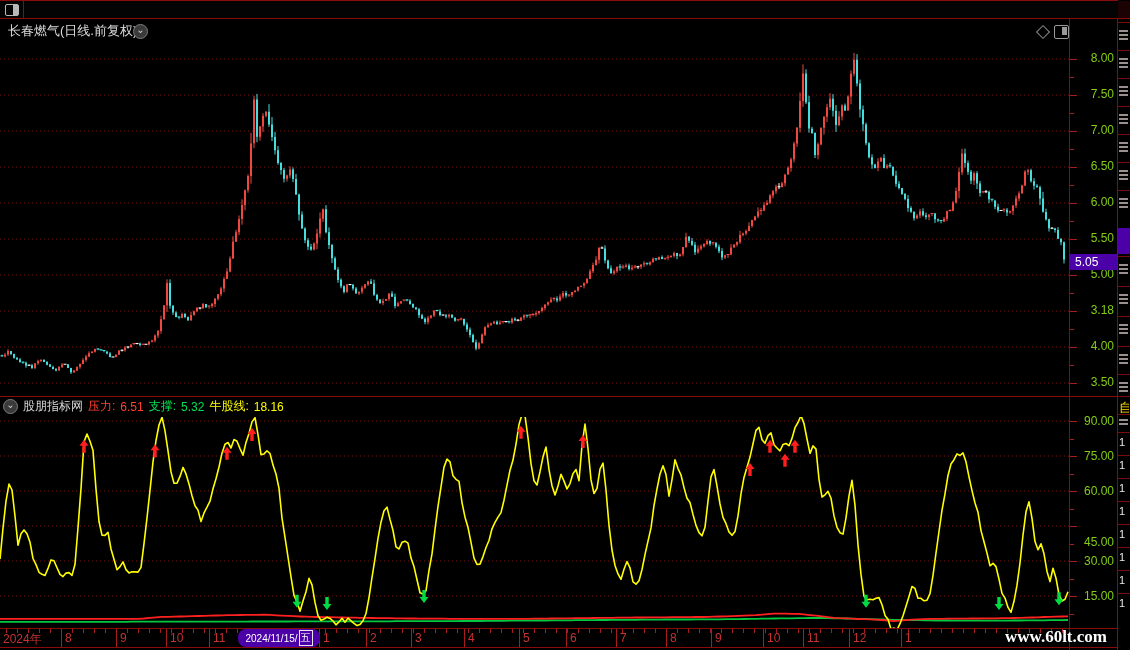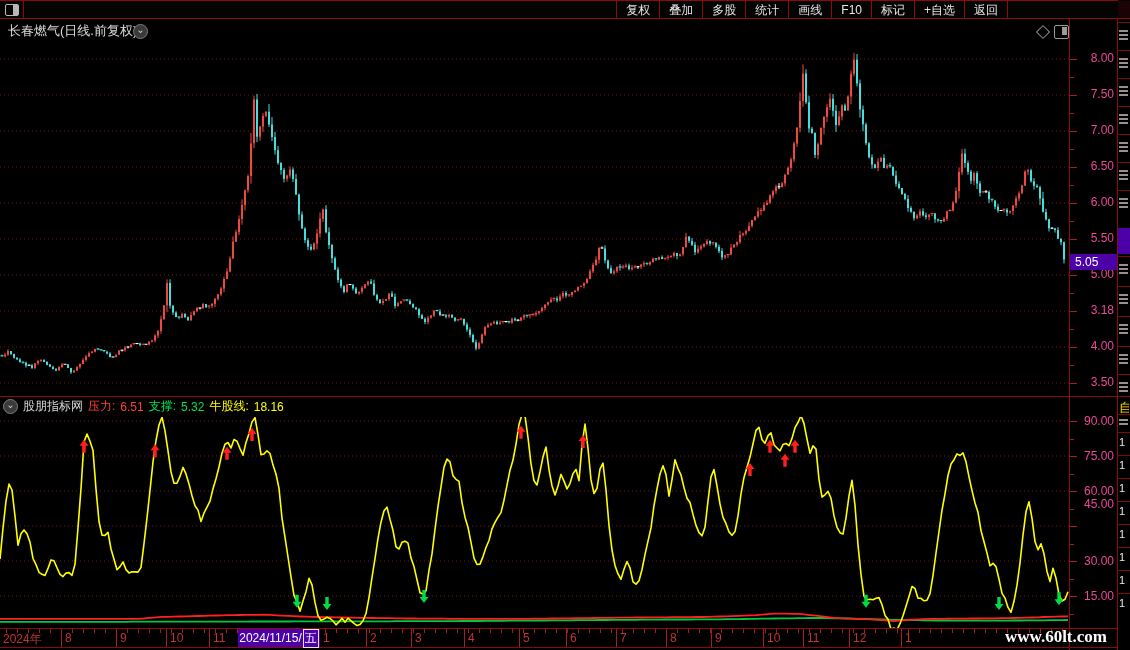--- a/index.html
+++ b/index.html
@@ -24,35 +24,35 @@
   #titleChev{left:133px;top:24px;}
   .diamond{position:absolute;left:1038px;top:27px;width:8px;height:8px;border:1px solid #8a8a8a;transform:rotate(45deg);}
   .half-square{position:absolute;left:1054px;top:25px;width:13px;height:12px;border:1px solid #9a9a9a;border-radius:2px;}
   .half-square::after{content:"";position:absolute;right:1px;top:1px;width:5px;height:8px;background:#9a9a9a;}
   
   #mainChart{position:absolute;left:0;top:40px;}
   #indChart{position:absolute;left:0;top:417px;}
   .vline{position:absolute;top:19px;width:1px;height:631px;background:#8a0b0b;}
   .hsep{position:absolute;left:0;width:1118px;height:1px;background:#8a0b0b;}
   
-  .axlabel{position:absolute;left:1074px;width:40px;text-align:right;font-size:12px;color:#ec4899;}
+  .axlabel{position:absolute;left:1074px;width:40px;text-align:right;font-size:12px;color:#84cc16;}
   .tick{position:absolute;background:#a51d1d;height:1px;}
   .tag505{position:absolute;left:1070px;top:254px;width:47px;height:16px;background:#4b00a8;color:#fff;
           font-size:12px;line-height:16px;padding-left:5px;box-sizing:border-box;}
   
   .ind-header{position:absolute;left:3px;top:399px;height:15px;display:flex;align-items:center;gap:5px;font-size:12px;white-space:nowrap;}
   .ih-name{color:#d8d8d8;}
   .ih-red{color:#ff4030;}
   .ih-green{color:#00e050;}
   .ih-yellow{color:#ffff00;}
   
   .month-label{position:absolute;top:631px;font-size:12px;color:#c53232;}
   .mtick{position:absolute;width:1px;background:#a51d1d;}
   .date-highlight{position:absolute;left:238px;top:629px;width:82px;height:18px;background:#4b00a8;color:#fff;
-                  font-size:12px;display:flex;align-items:center;justify-content:center;}
+                  font-size:10px;display:flex;align-items:center;justify-content:center;border-radius:8px;}
   .date-highlight .cursor{border:1px solid #e8e8e8;padding:0 1px;margin-left:1px;}
   
   .wm1{position:absolute;left:1001px;top:598px;font-size:22px;font-weight:bold;color:#fff;letter-spacing:2px;z-index:30;}
   .wm2{position:absolute;left:1005px;top:627px;font-size:17px;font-weight:bold;color:#fff;z-index:30;
        font-family:"Liberation Serif","DejaVu Serif",serif;}
   
   #rightStrip{position:absolute;left:1118px;top:0;width:12px;height:650px;background:#000;overflow:hidden;}
   .frag{position:absolute;left:1px;width:9px;}
   .frag .ln{height:2px;background:#9a8f8f;margin:2px 0;}
   .frag-sep{position:absolute;left:0;width:12px;height:1px;background:#7a0b0b;}
@@ -62,31 +62,20 @@
 </style>
 </head>
 <body>
 
 <div id="screen">
 
   <div class="toolbar">
     <div class="win-icon-box">
       <span class="win-icon"></span>
     </div>
-    <div class="menu-right" id="menuRight">
-        <span class="mi">复权</span>
-        <span class="mi">叠加</span>
-        <span class="mi">多股</span>
-        <span class="mi">统计</span>
-        <span class="mi">画线</span>
-        <span class="mi">F10</span>
-        <span class="mi">标记</span>
-        <span class="mi">+自选</span>
-        <span class="mi">返回</span>
-      </div>
   </div>
 
   <span class="title">长春燃气(日线.前复权)</span>
   <span class="chev-circle" id="titleChev">⌄</span>
   <span class="diamond"></span>
   <span class="half-square"></span>
 
   <svg id="mainChart" width="1069" height="356" viewBox="0 0 1069 356">
       <line x1="0" y1="19.0" x2="1069" y2="19.0" stroke="#7a1414" stroke-width="1" stroke-dasharray="1,3"></line>
       <line x1="0" y1="55.0" x2="1069" y2="55.0" stroke="#7a1414" stroke-width="1" stroke-dasharray="1,3"></line>
@@ -132,21 +121,21 @@
       <div class="tick" style="left: 1070px; top: 167px; width: 7px;"></div>
       <div class="tick" style="left: 1070px; top: 149px; width: 4px;"></div>
       <div class="tick" style="left: 1070px; top: 131px; width: 7px;"></div>
       <div class="tick" style="left: 1070px; top: 113px; width: 4px;"></div>
       <div class="tick" style="left: 1070px; top: 95px; width: 7px;"></div>
       <div class="tick" style="left: 1070px; top: 77px; width: 4px;"></div>
       <div class="tick" style="left: 1070px; top: 59px; width: 7px;"></div>
       <div class="axlabel" style="top: 414px;">90.00</div>
       <div class="axlabel" style="top: 449px;">75.00</div>
       <div class="axlabel" style="top: 484px;">60.00</div>
-      <div class="axlabel" style="top: 497px;">45.00</div>
+      <div class="axlabel" style="top: 535px;">45.00</div>
       <div class="axlabel" style="top: 554px;">30.00</div>
       <div class="axlabel" style="top: 589px;">15.00</div>
       <div class="tick" style="left: 1070px; top: 614px; width: 4px;"></div>
       <div class="tick" style="left: 1070px; top: 596px; width: 7px;"></div>
       <div class="tick" style="left: 1070px; top: 579px; width: 4px;"></div>
       <div class="tick" style="left: 1070px; top: 561px; width: 7px;"></div>
       <div class="tick" style="left: 1070px; top: 544px; width: 4px;"></div>
       <div class="tick" style="left: 1070px; top: 526px; width: 7px;"></div>
       <div class="tick" style="left: 1070px; top: 509px; width: 4px;"></div>
       <div class="tick" style="left: 1070px; top: 491px; width: 7px;"></div>

